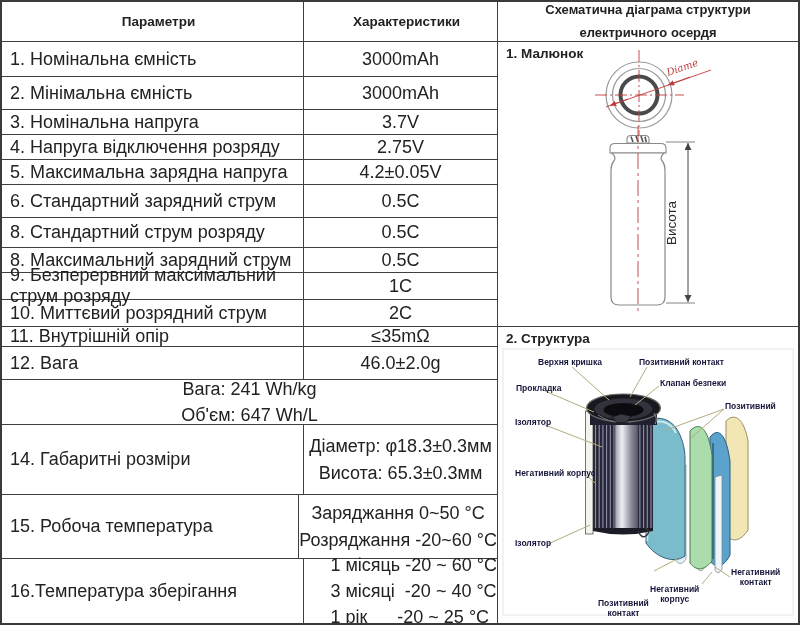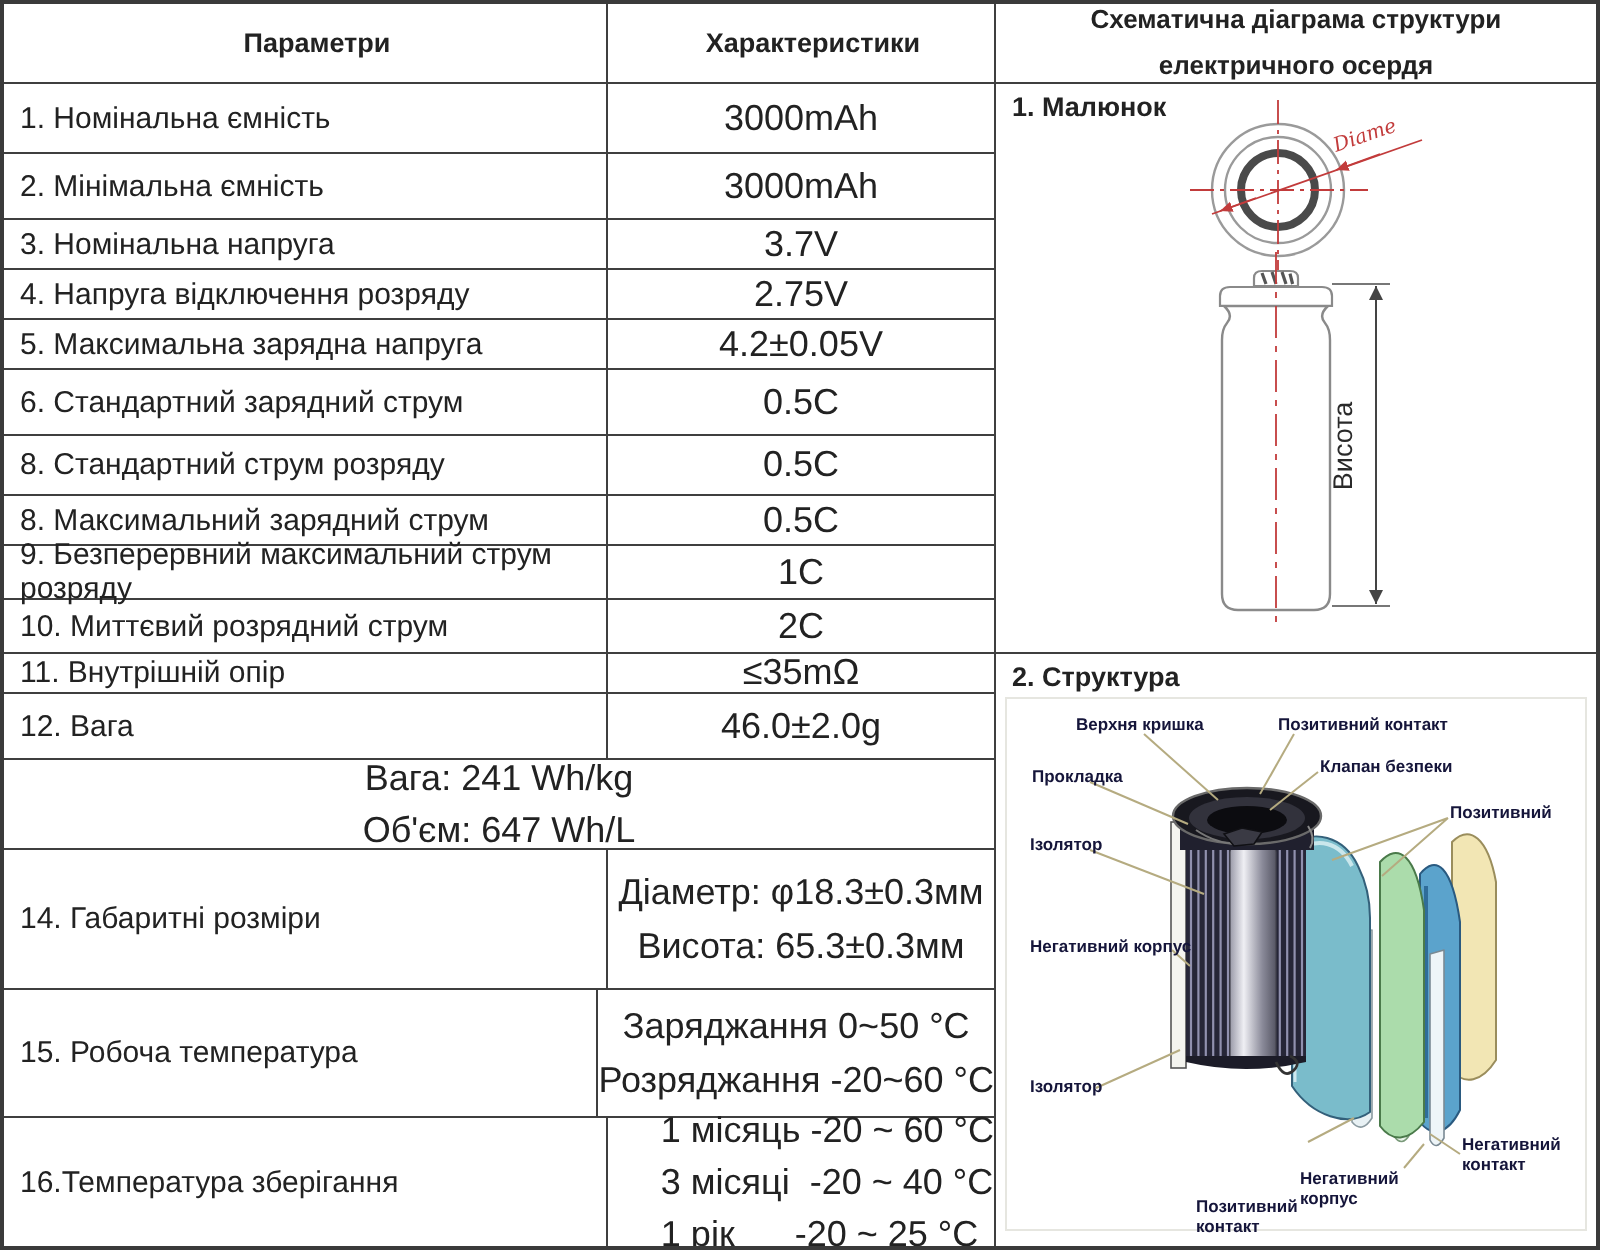--- a/index.html
+++ b/index.html
@@ -5,30 +5,30 @@
   * { box-sizing: border-box; margin: 0; padding: 0; }
   html,body { background:#fff; }
   body { font-family: "Liberation Sans", sans-serif; color:#222; }
   .wrapper { position:relative; width:800px; height:625px; border:2px solid #3a3a3a; background:#fff; overflow:hidden; }
 
   
   .spec-table { position:absolute; left:0; top:0; width:495px; height:621px; display:flex; flex-direction:column; }
   .row { display:flex; border-bottom:1px solid #3f3f3f; flex:0 0 auto; }
   .row:last-child { border-bottom:none; }
   .cell { display:flex; align-items:center; }
-  .c1 { width:302px; border-right:1px solid #3f3f3f; padding-left:8px; font-size:15px; }
+  .c1 { width:302px; border-right:1px solid #3f3f3f; padding-left:8px; font-size:18px; }
   .c2 { flex:1; flex-direction:column; justify-content:center; text-align:center; font-size:18px; }
   .th { justify-content:center; padding-left:12px; font-weight:bold; font-size:13.5px; }
   .vline { line-height:1.45; white-space:pre; }
 
   
   .right-panel { position:absolute; right:0; top:0; width:301px; height:621px; border-left:1px solid #3f3f3f; }
   .rp-header { height:40px; border-bottom:1px solid #3f3f3f; display:flex; flex-direction:column; justify-content:space-between; align-items:center; font-weight:bold; font-size:13px; line-height:1.25; }
   .rp-s1 { position:relative; height:285px; border-bottom:1px solid #3f3f3f; }
-  .rp-s2 { position:relative; height:296px; }
+  .rp-s2 { position:relative; height:296px;text-align:center; }
   .sec-heading { position:absolute; left:8px; top:4px; font-weight:bold; font-size:13.5px; z-index:3; }
   .artsvg { position:absolute; left:0; top:0; z-index:1; }
   .s2label { position:absolute; z-index:2; font-size:8.5px; font-weight:bold; color:#15153a; line-height:1.2; white-space:pre-line; }
 </style>
 </head>
 <body>
 
 <div class="wrapper">
 
   <div class="spec-table">

